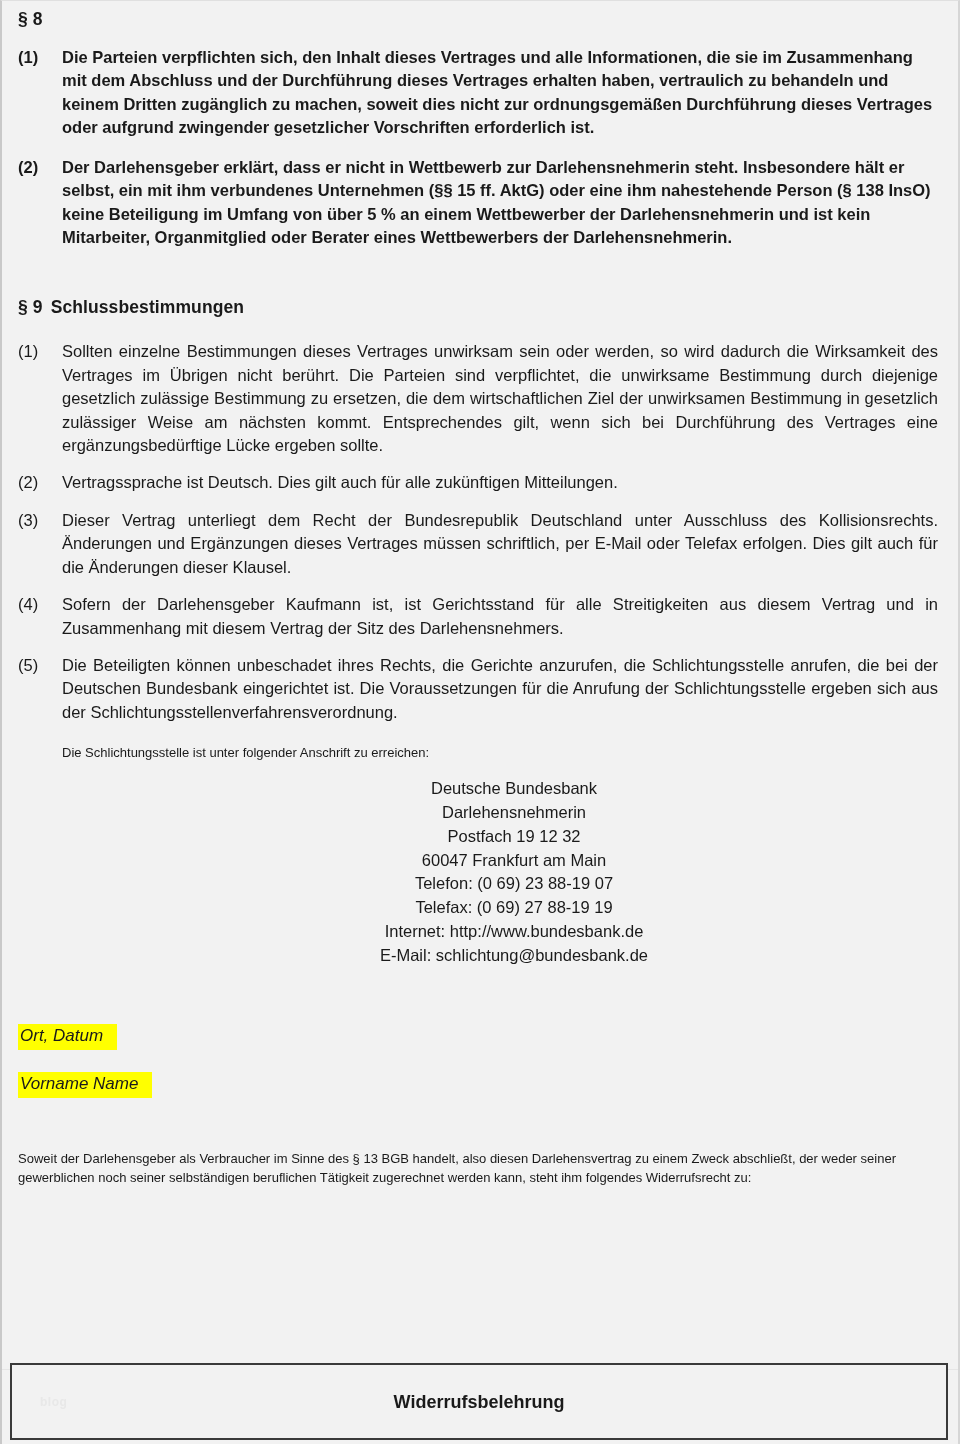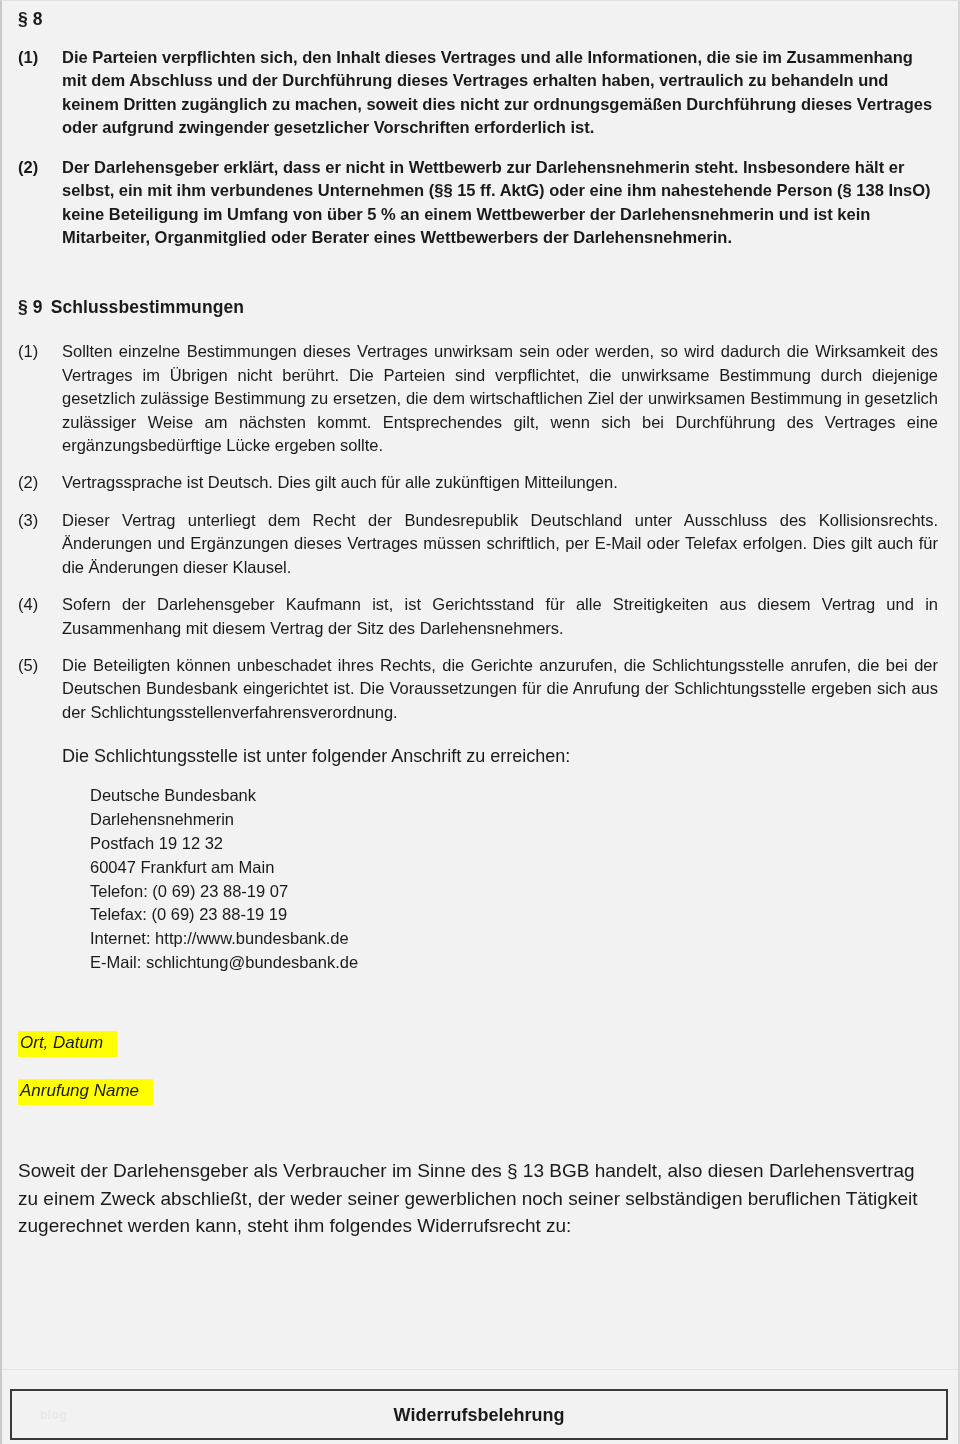--- a/index.html
+++ b/index.html
@@ -63,62 +63,62 @@
     text-align: justify;
     text-justify: inter-word;
   }
   .clause.bold .marker,
   .clause.bold .body {
     font-weight: bold;
     text-align: left;
   }
 
   .plain-para {
-    font-size: 18px;
+    font-size: 13px;
     line-height: 1.42;
     margin: 15px 0 4px 44px;
     text-align: left;
   }
 
   
   .address {
     margin: 14px 0 0 72px;
     font-size: 16.5px;
     line-height: 1.45;
   }
-  .address div { white-space: pre; }
+  .address div { white-space: pre; text-align: center; }
 
   
   .ph-wrap { margin-top: 56px; }
   .ph-wrap .ph-gap { height: 22px; }
   .placeholder {
     display: inline-block;
     background: #ffff00;
     font-style: italic;
     font-weight: normal;
     font-size: 17px;
     line-height: 1.35;
     padding: 1px 14px 2px 2px;
   }
 
   
   .closing {
     margin: 52px 0 0 0;
-    font-size: 19px;
+    font-size: 13px;
     line-height: 1.45;
     text-align: left;
   }
 
   
   .footer-box {
     position: absolute;
     left: 8px;
     right: 10px;
     bottom: 4px;
-    height: 51px;
+    height: 77px;
     border: 2px solid #3a3a3a;
     background: #f2f2f2;
     box-sizing: border-box;
   }
   .footer-title {
     position: absolute;
     left: 0;
     right: 0;
     top: 50%;
     transform: translateY(-50%);
@@ -199,32 +199,32 @@
     </div>
 
     <div class="plain-para" style="margin-top:20px;">Die Schlichtungsstelle ist unter folgender Anschrift zu erreichen:</div>
 
     <div class="address">
       <div>Deutsche Bundesbank</div>
       <div>Darlehensnehmerin</div>
       <div>Postfach 19 12 32</div>
       <div>60047 Frankfurt am Main</div>
       <div>Telefon: (0 69) 23 88-19 07</div>
-      <div>Telefax: (0 69) 23 88-19 19</div>
+      <div>Telefax: (0 69) 27 88-19 19</div>
       <div>Internet: http://www.bundesbank.de</div>
       <div>E-Mail: schlichtung@bundesbank.de</div>
     </div>
 
     <div class="ph-wrap">
       <div>
         <span class="placeholder">Ort, Datum</span>
       </div>
       <div class="ph-gap"></div>
       <div>
-        <span class="placeholder">Anrufung Name</span>
+        <span class="placeholder">Vorname Name</span>
       </div>
     </div>
 
     <div class="closing">Soweit der Darlehensgeber als Verbraucher im Sinne des § 13 BGB handelt, also diesen Darlehensvertrag zu einem Zweck abschließt, der weder seiner gewerblichen noch seiner selbständigen beruflichen Tätigkeit zugerechnet werden kann, steht ihm folgendes Widerrufsrecht zu:</div>
 
   </div>
 
   <div class="footer-divider"></div>
 
   <div class="footer-box">

